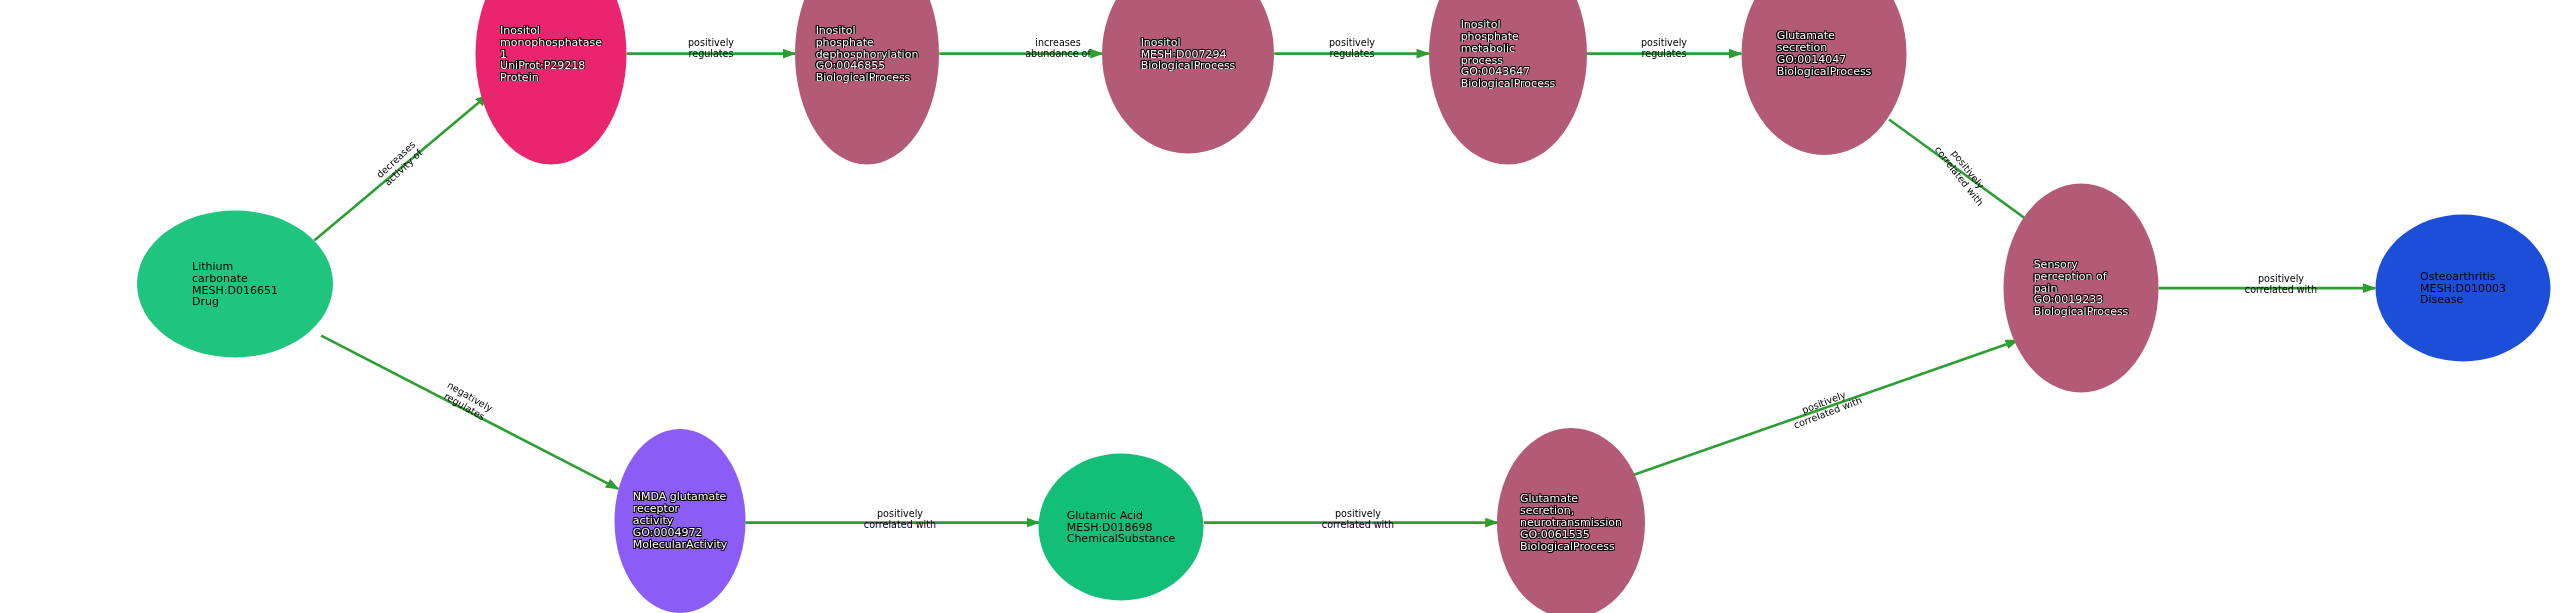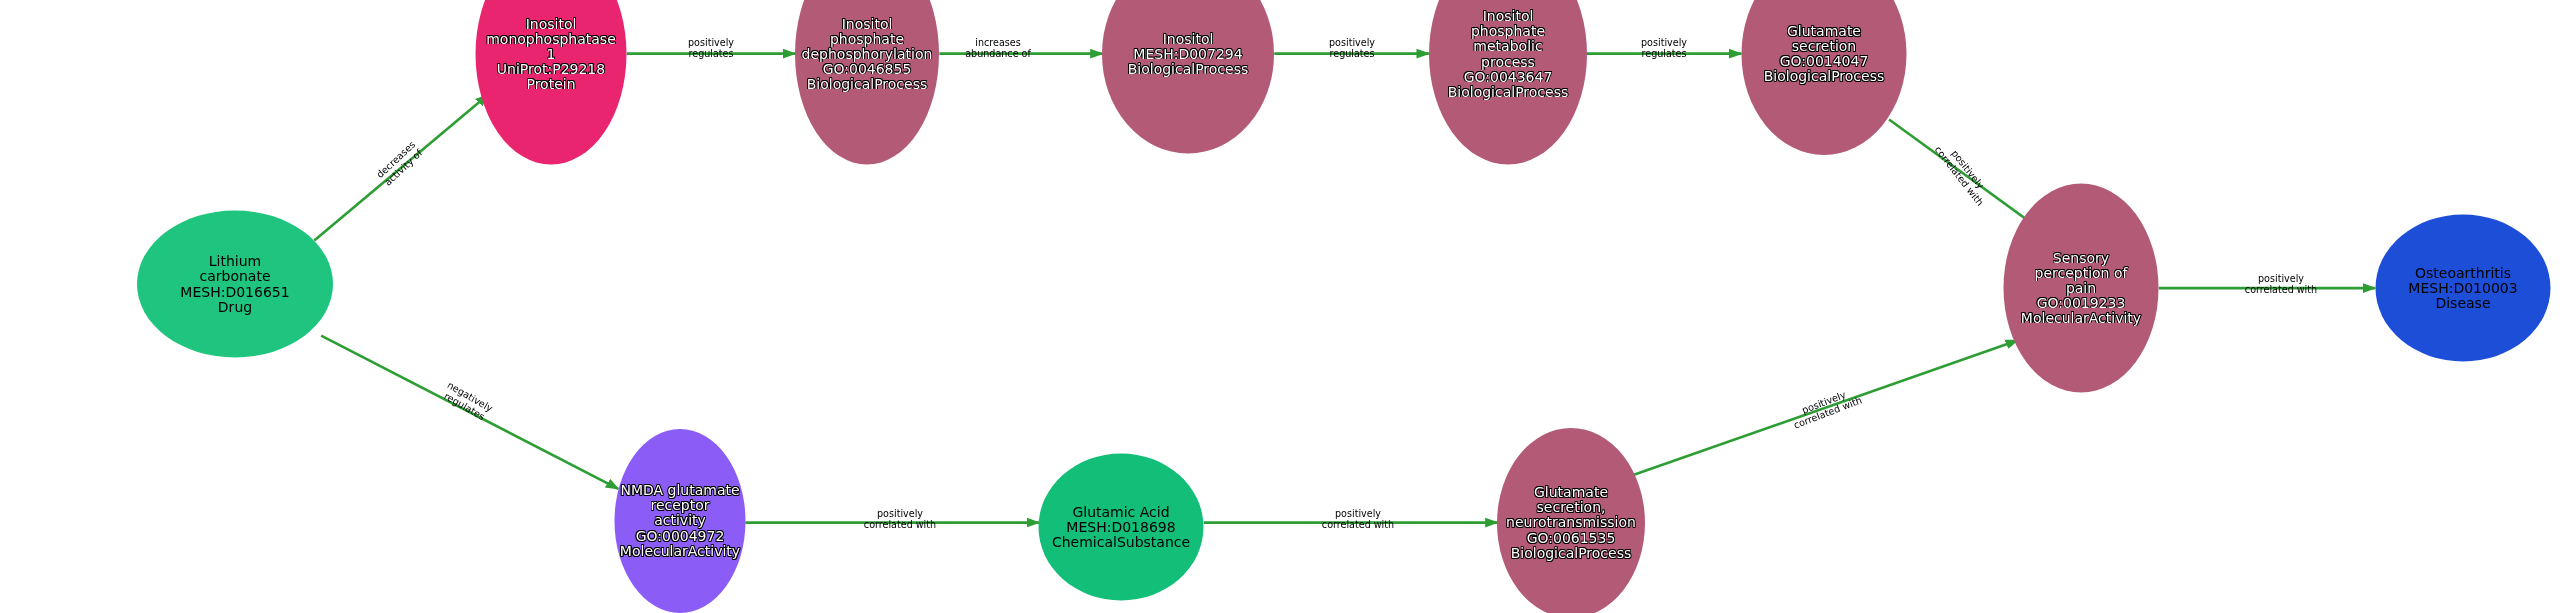--- a/index.html
+++ b/index.html
@@ -27,23 +27,22 @@
   .node {
     position: absolute;
     display: flex;
     align-items: center;
     justify-content: center;
     border-radius: 50%;
     box-sizing: border-box;
     transform: translate(-50%, -50%);
   }
   .node-label {
-    text-align: center;
     line-height: 1.08;
-    font-size: 14px;
+    font-size: 11px;
     white-space: pre-line;
     padding: 0 1.5px;
   }
   
   .node.outlined .node-label {
     color: #ffffff;
     text-shadow:
        0.8px  0   0 #000,
       -0.8px  0   0 #000,
        0    0.8px 0 #000,
@@ -91,21 +90,21 @@
         <line x1="434" y1="341" x2="605" y2="341" stroke="#2d9e33" stroke-width="2.6" vector-effect="non-scaling-stroke" marker-end="url(#arrow-head)"></line>
         <line x1="701" y1="341" x2="872" y2="341" stroke="#2d9e33" stroke-width="2.6" vector-effect="non-scaling-stroke" marker-end="url(#arrow-head)"></line>
         <line x1="951" y1="310" x2="1175" y2="222" stroke="#2d9e33" stroke-width="2.6" vector-effect="non-scaling-stroke" marker-end="url(#arrow-head)"></line>
       </g>
   </svg>
   <div id="edge-label-layer">
       <div class="edge-label" style="left: 400px; top: 164px; transform: translate(-50%, -50%) rotate(-43deg);">decreases
 activity of</div>
       <div class="edge-label" style="left: 711px; top: 49px; transform: translate(-50%, -50%) rotate(0deg);">positively
 regulates</div>
-      <div class="edge-label" style="left: 998px; top: 49px; transform: translate(-50%, -50%) rotate(0deg);">increases
+      <div class="edge-label" style="left: 1058px; top: 49px; transform: translate(-50%, -50%) rotate(0deg);">increases
 abundance of</div>
       <div class="edge-label" style="left: 1352px; top: 49px; transform: translate(-50%, -50%) rotate(0deg);">positively
 regulates</div>
       <div class="edge-label" style="left: 1664px; top: 49px; transform: translate(-50%, -50%) rotate(0deg);">positively
 regulates</div>
       <div class="edge-label" style="left: 1963px; top: 173px; transform: translate(-50%, -50%) rotate(52deg);">positively
 correlated with</div>
       <div class="edge-label" style="left: 2281px; top: 285px; transform: translate(-50%, -50%) rotate(0deg);">positively
 correlated with</div>
       <div class="edge-label" style="left: 467px; top: 402px; transform: translate(-50%, -50%) rotate(30deg);">negatively
@@ -155,21 +154,21 @@
         <div class="node-label">Glutamate
 secretion
 GO:0014047
 BiologicalProcess</div>
       </div>
       <div class="node outlined" style="background: rgb(179, 90, 119); left: 2081px; top: 288px; width: 155px; height: 209px;">
         <div class="node-label">Sensory
 perception of
 pain
 GO:0019233
-MolecularActivity</div>
+BiologicalProcess</div>
       </div>
       <div class="node plain" style="background: #1d4ed8; left: 2463px; top: 288px; width: 175px; height: 147px;">
         <div class="node-label">Osteoarthritis
 MESH:D010003
 Disease</div>
       </div>
       <div class="node outlined" style="background: #8b5cf6; left: 680px; top: 521px; width: 131px; height: 184px;">
         <div class="node-label">NMDA glutamate
 receptor
 activity

